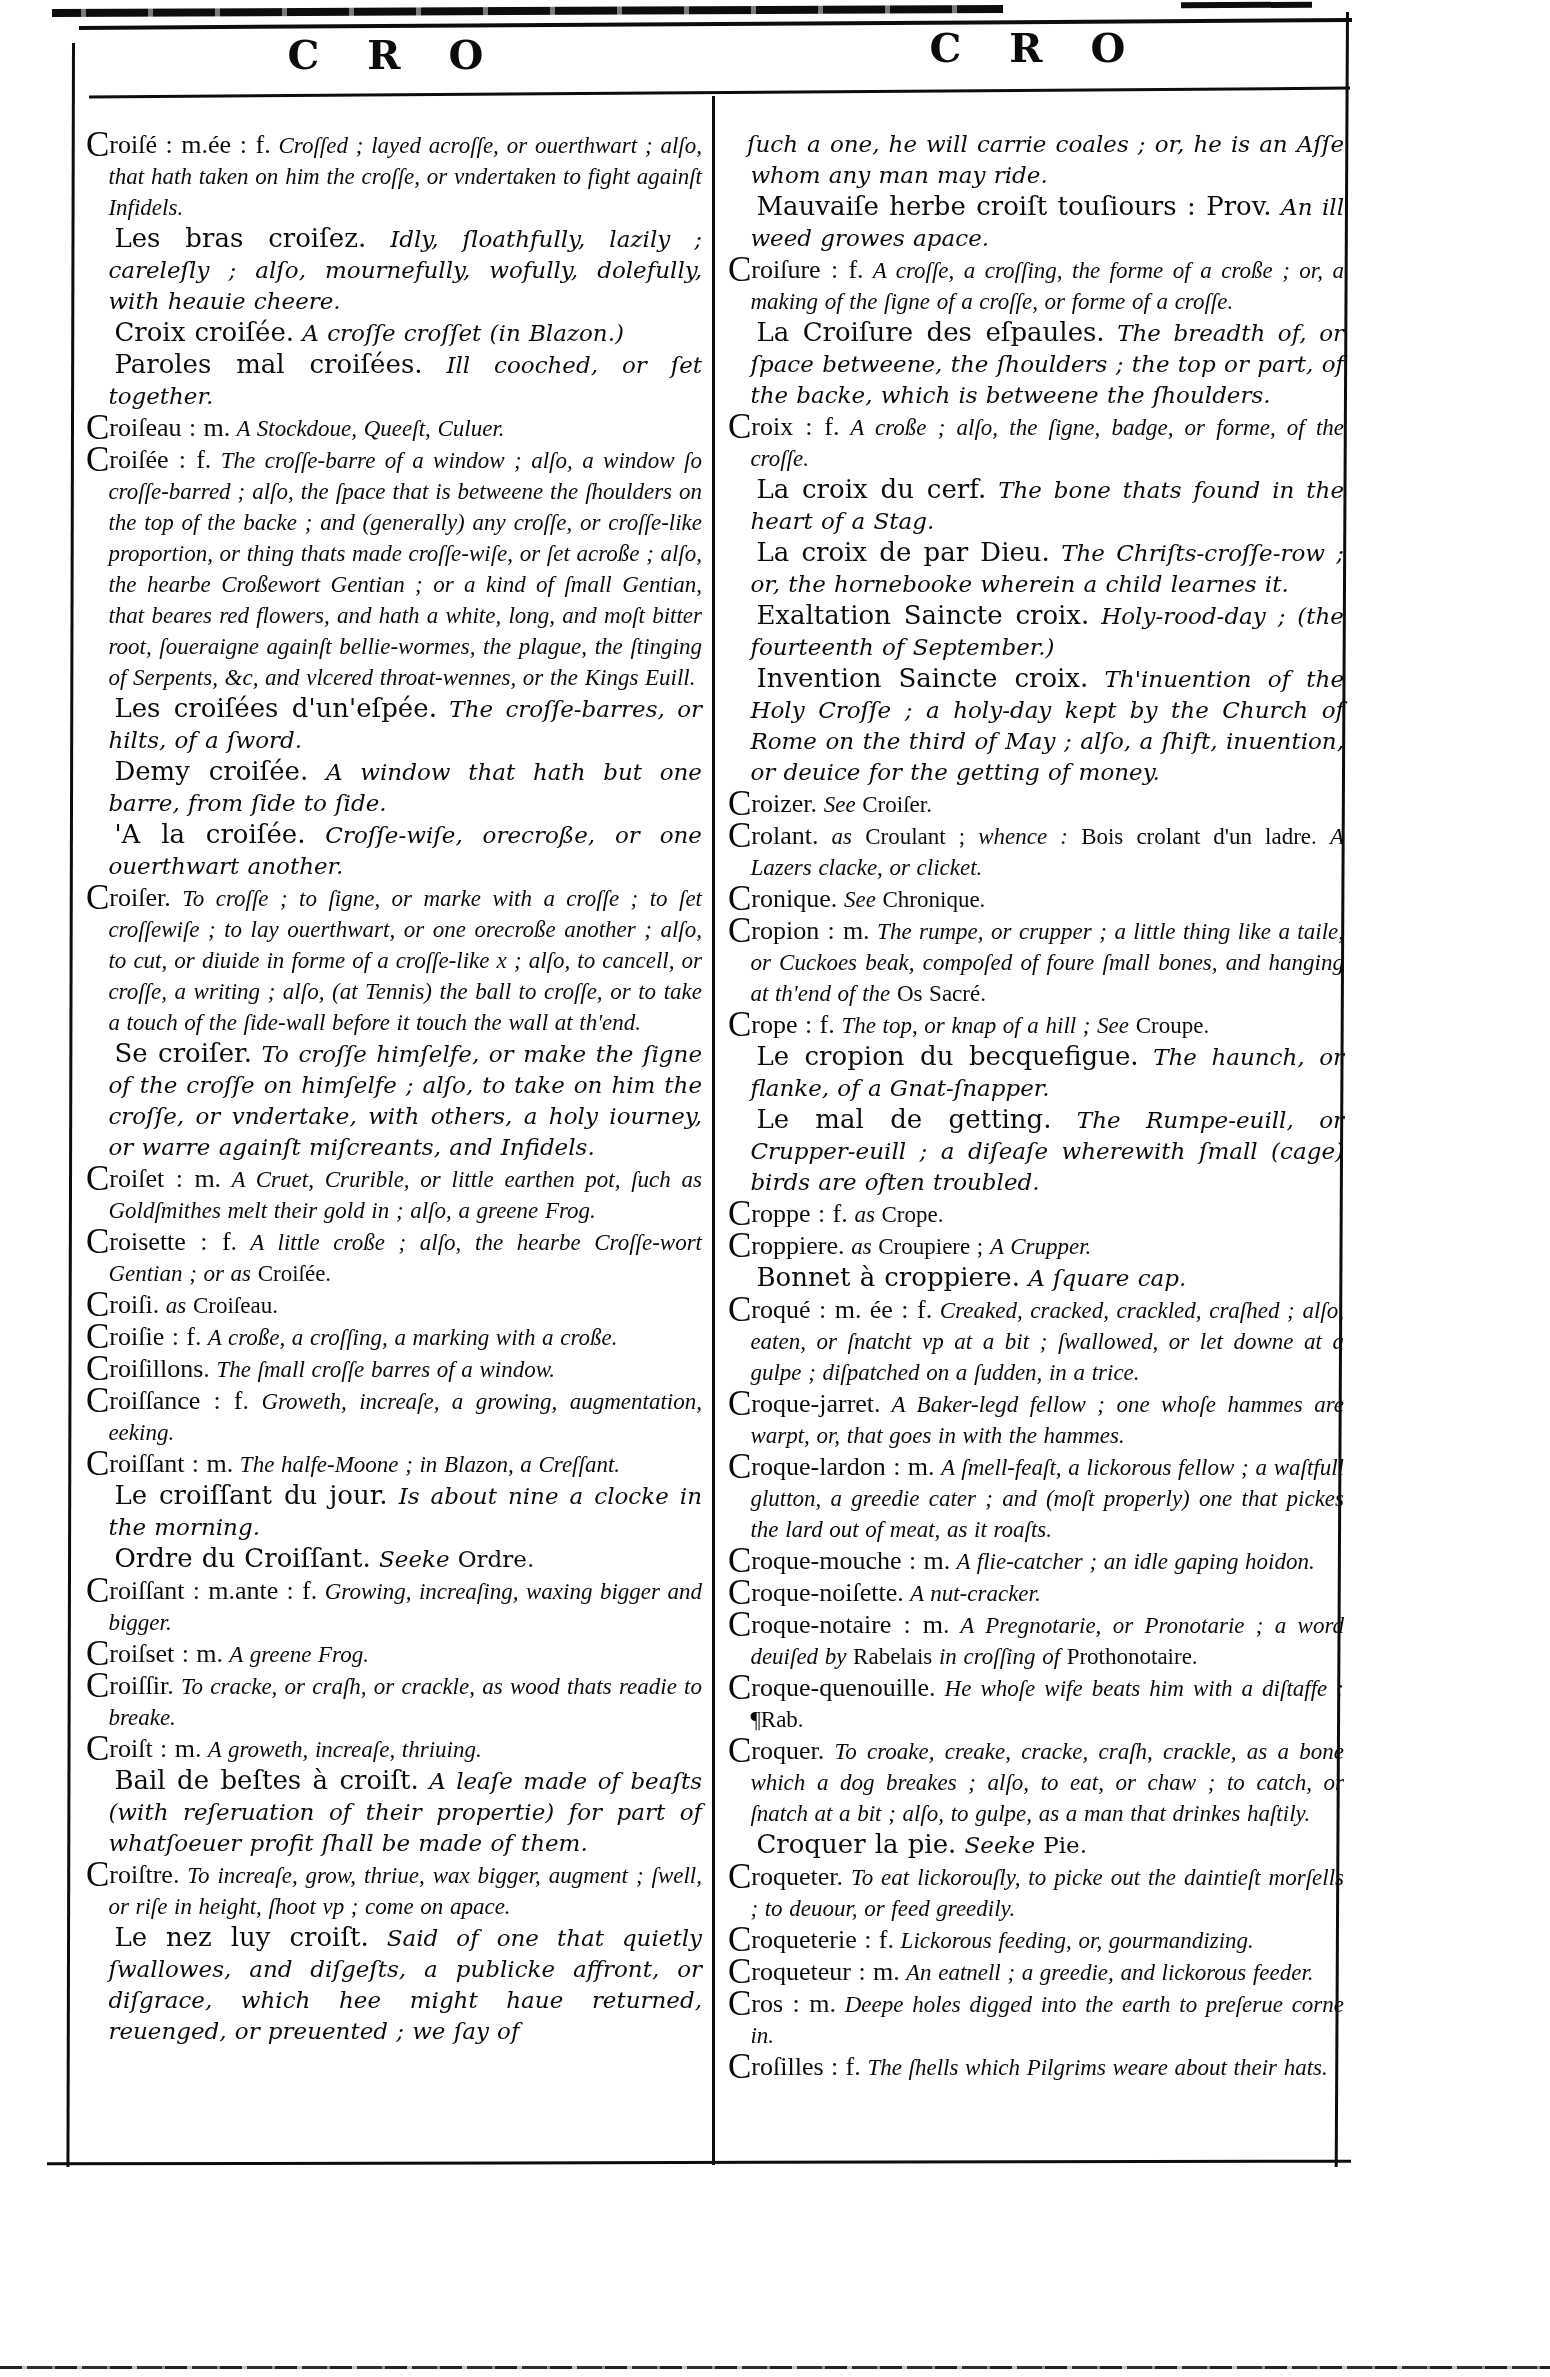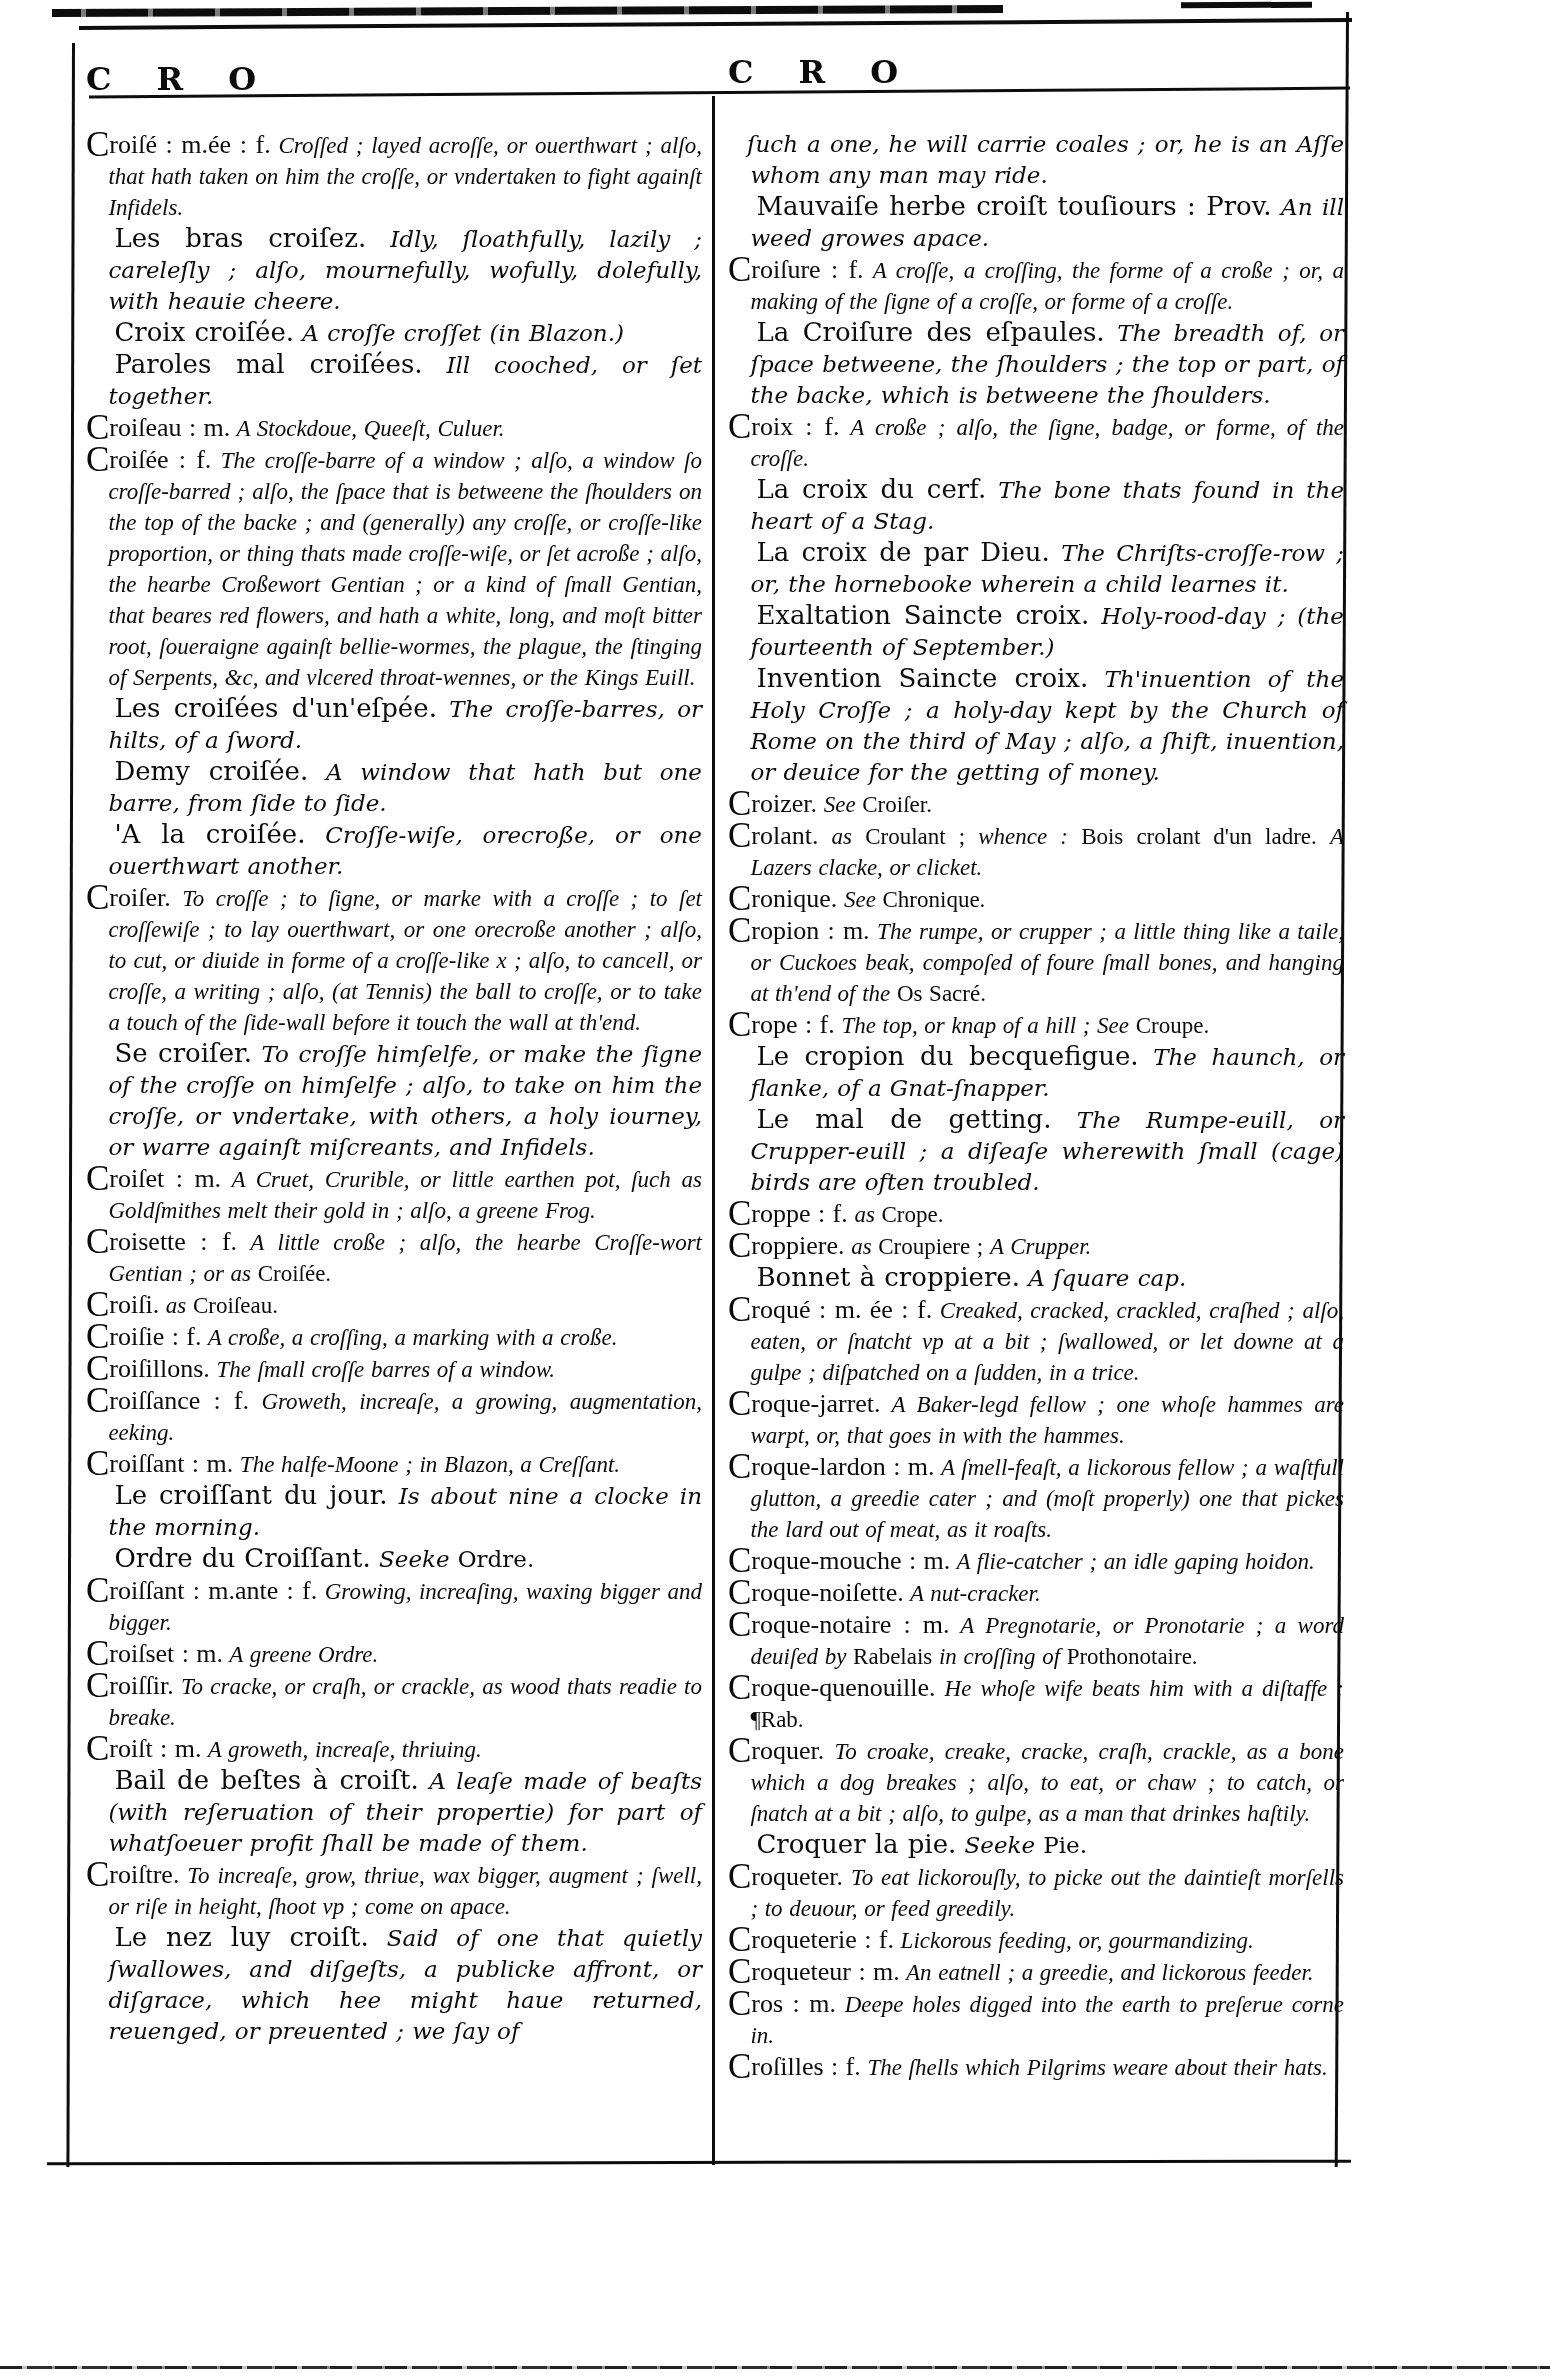--- a/index.html
+++ b/index.html
@@ -15,24 +15,24 @@
     background: repeating-linear-gradient(90deg,
       #0d0d0d 0 29px, rgba(13,13,13,.55) 29px 34px, #0d0d0d 34px 67px);
   }
   .noise {
     background: repeating-linear-gradient(90deg,
       rgba(10,10,10,.9) 0 22.4px, rgba(10,10,10,.25) 22.4px 27px,
       rgba(10,10,10,.85) 27px 52px, rgba(10,10,10,.45) 52px 55px);
   }
   .running-head {
     position: absolute;
-    font-size: 32px; font-weight: bold;
+    font-size: 40px; font-weight: bold;
     letter-spacing: 17px;
+    text-align: center;
     width: 616px;
-    margin-top: 29px;
   }
   #head-left  { left: 86px; top: 31px; }
   #head-right { left: 728px; top: 24px; }
 
   .col {
     position: absolute;
     top: 129px;
     width: 616px;
     text-align: justify;
     font-size: 23px;
@@ -83,21 +83,21 @@
     <p class="entry"><span class="seg-head"><span class="bigcap">C</span>roiſet : m.</span><span class="seg-ital"> A Cruet, Crurible, or little earthen pot, ſuch as Goldſmithes melt their gold in ; alſo, a greene Frog.</span></p>
     <p class="entry"><span class="seg-head"><span class="bigcap">C</span>roisette : f.</span><span class="seg-ital"> A little croße ; alſo, the hearbe Croſſe-wort Gentian ; or as </span><span class="seg-rom">Croiſée.</span></p>
     <p class="entry"><span class="seg-head"><span class="bigcap">C</span>roiſi.</span><span class="seg-ital"> as </span><span class="seg-rom">Croiſeau.</span></p>
     <p class="entry"><span class="seg-head"><span class="bigcap">C</span>roiſie : f.</span><span class="seg-ital"> A croße, a croſſing, a marking with a croße.</span></p>
     <p class="entry"><span class="seg-head"><span class="bigcap">C</span>roiſillons.</span><span class="seg-ital"> The ſmall croſſe barres of a window.</span></p>
     <p class="entry"><span class="seg-head"><span class="bigcap">C</span>roiſſance : f.</span><span class="seg-ital"> Groweth, increaſe, a growing, augmentation, eeking.</span></p>
     <p class="entry"><span class="seg-head"><span class="bigcap">C</span>roiſſant : m.</span><span class="seg-ital"> The halfe-Moone ; in Blazon, a Creſſant.</span></p>
     <p class="sub"><span class="seg-head">Le croiſſant du jour.</span><span class="seg-ital"> Is about nine a clocke in the morning.</span></p>
     <p class="sub"><span class="seg-head">Ordre du Croiſſant.</span><span class="seg-ital"> Seeke </span><span class="seg-rom">Ordre.</span></p>
     <p class="entry"><span class="seg-head"><span class="bigcap">C</span>roiſſant : m.ante : f.</span><span class="seg-ital"> Growing, increaſing, waxing bigger and bigger.</span></p>
-    <p class="entry"><span class="seg-head"><span class="bigcap">C</span>roiſset : m.</span><span class="seg-ital"> A greene Ordre.</span></p>
+    <p class="entry"><span class="seg-head"><span class="bigcap">C</span>roiſset : m.</span><span class="seg-ital"> A greene Frog.</span></p>
     <p class="entry"><span class="seg-head"><span class="bigcap">C</span>roiſſir.</span><span class="seg-ital"> To cracke, or craſh, or crackle, as wood thats readie to breake.</span></p>
     <p class="entry"><span class="seg-head"><span class="bigcap">C</span>roiſt : m.</span><span class="seg-ital"> A groweth, increaſe, thriuing.</span></p>
     <p class="sub"><span class="seg-head">Bail de beſtes à croiſt.</span><span class="seg-ital"> A leaſe made of beaſts (with reſeruation of their propertie) for part of whatſoeuer profit ſhall be made of them.</span></p>
     <p class="entry"><span class="seg-head"><span class="bigcap">C</span>roiſtre.</span><span class="seg-ital"> To increaſe, grow, thriue, wax bigger, augment ; ſwell, or riſe in height, ſhoot vp ; come on apace.</span></p>
     <p class="sub"><span class="seg-head">Le nez luy croiſt.</span><span class="seg-ital"> Said of one that quietly ſwallowes, and diſgeſts, a publicke affront, or diſgrace, which hee might haue returned, reuenged, or preuented ; we ſay of</span></p>
   </div>
 <div class="col" id="col-right">
     <p class="cont"><span class="seg-ital">ſuch a one, he will carrie coales ; or, he is an Aſſe whom any man may ride.</span></p>
     <p class="sub"><span class="seg-head">Mauvaiſe herbe croiſt touſiours : Prov.</span><span class="seg-ital"> An ill weed growes apace.</span></p>
     <p class="entry"><span class="seg-head"><span class="bigcap">C</span>roiſure : f.</span><span class="seg-ital"> A croſſe, a croſſing, the forme of a croße ; or, a making of the ſigne of a croſſe, or forme of a croſſe.</span></p>

